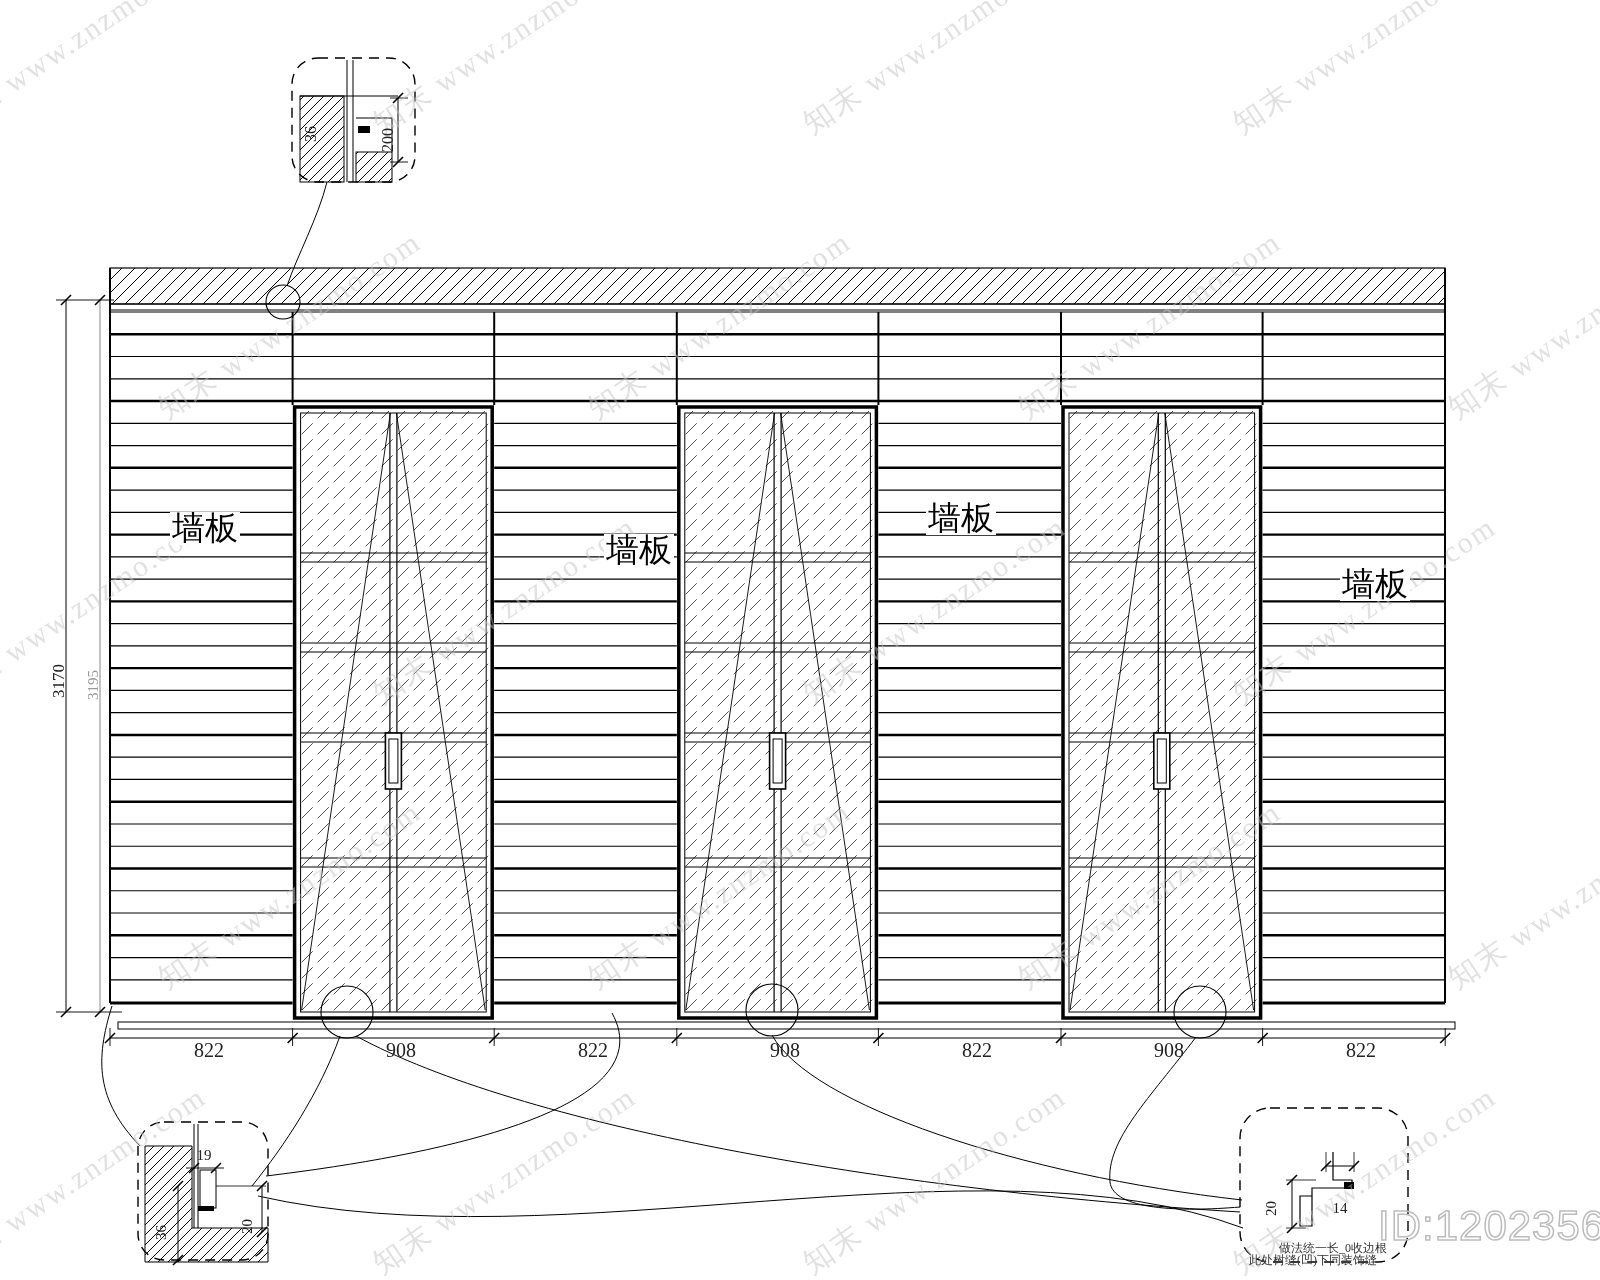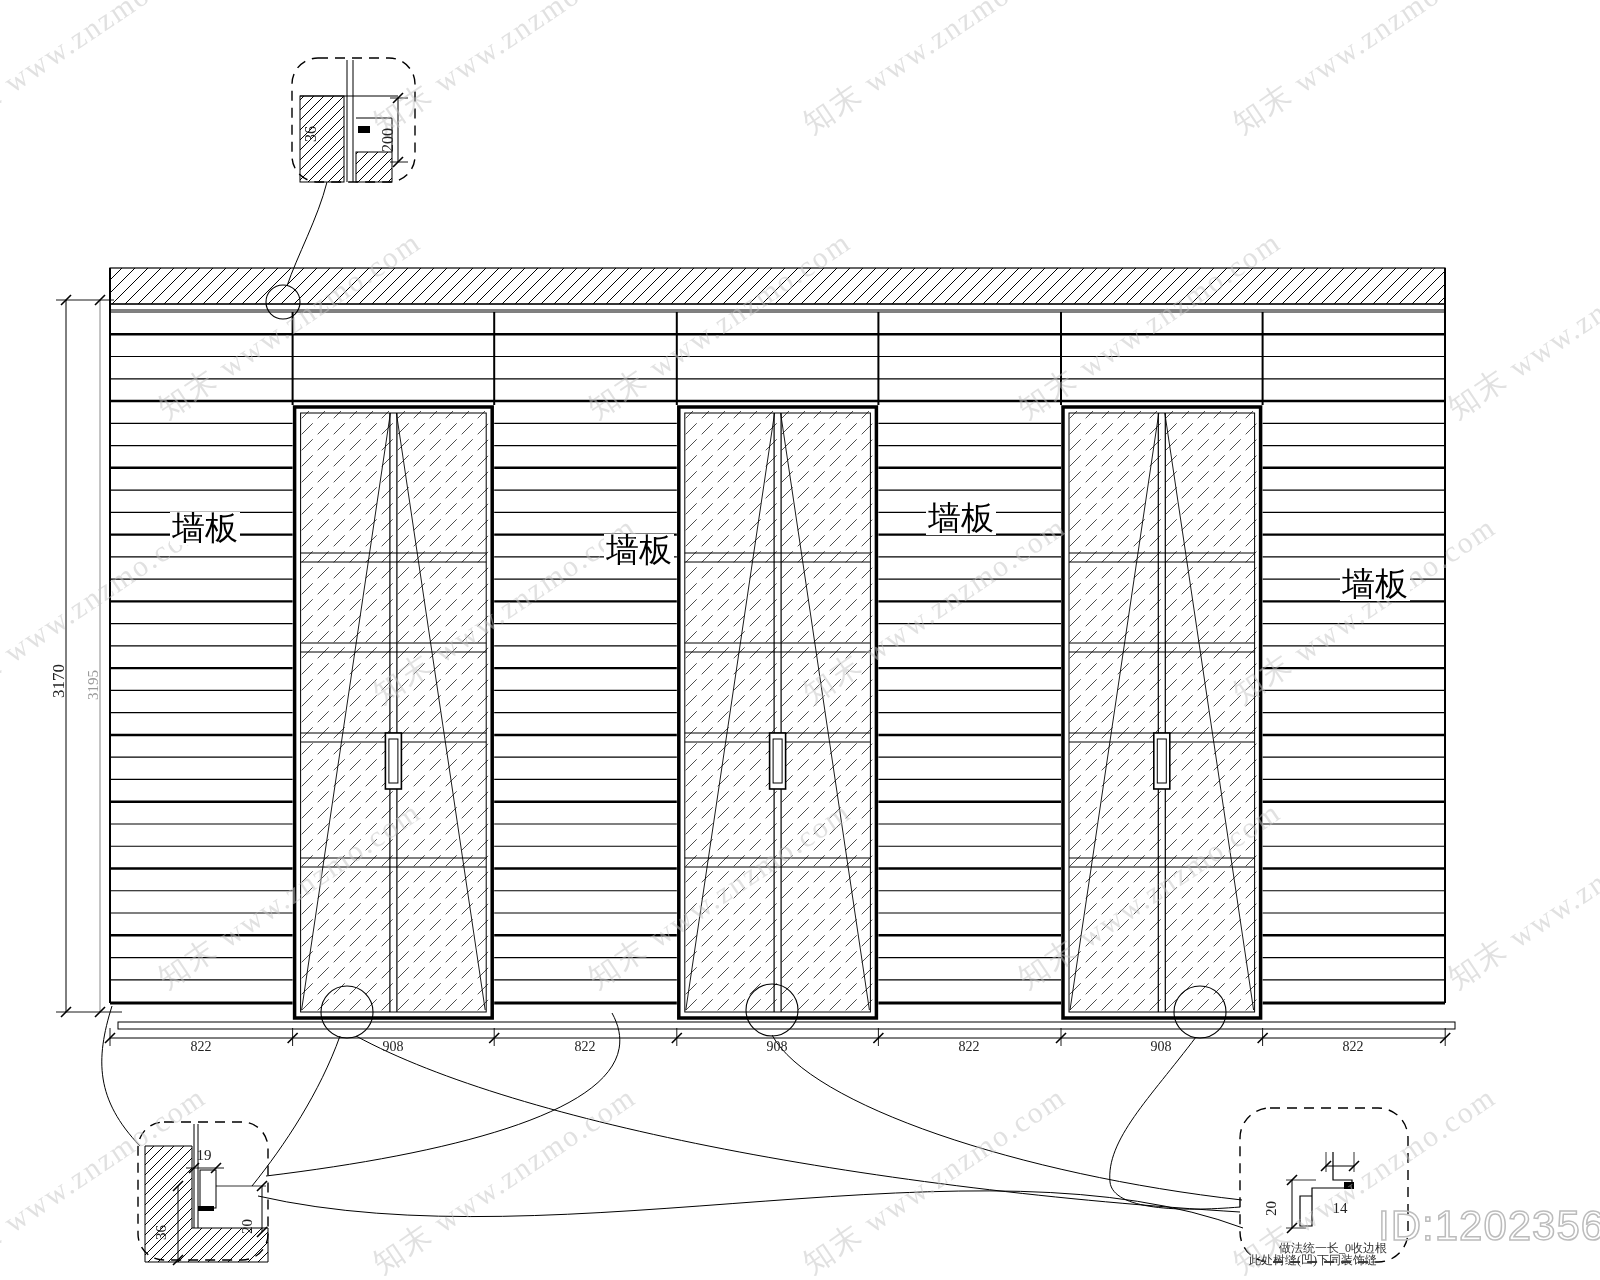--- a/index.html
+++ b/index.html
@@ -5,21 +5,21 @@
   html,body{margin:0;padding:0;background:#fff;}
   #canvas{position:relative;width:1600px;height:1280px;background:#fff;overflow:hidden;
           font-family:"Liberation Serif","DejaVu Serif",serif;color:#111;}
   svg{position:absolute;left:0;top:0;z-index:1;}
   .wm-layer{position:absolute;left:0;top:0;width:100%;height:100%;z-index:2;pointer-events:none;}
   .wm-tile{position:absolute;white-space:nowrap;font-size:30px;letter-spacing:2px;
            color:#c4c4c4;opacity:.5;transform:rotate(-34deg);font-family:"Liberation Serif",serif;}
   .lbl{position:absolute;z-index:3;line-height:1;}
   .title{font-size:39px;letter-spacing:1px;color:#000;}
   .wp{font-size:33px;background:#fff;padding:0 2px;color:#000;}
-  .dim{font-size:14px;color:#222;transform:translateX(-50%);}
+  .dim{font-size:20px;color:#222;transform:translateX(-50%);margin-left:8px;}
   .vdim{transform-origin:left top;transform:rotate(-90deg);font-size:17px;color:#222;}
   .sdim{font-size:15px;color:#222;}
   .svdim{transform-origin:left top;transform:rotate(-90deg);font-size:15px;color:#222;}
   .note{position:absolute;z-index:3;width:150px;text-align:center;font-size:12px;color:#333;line-height:1.35;}
   .logo{position:absolute;z-index:4;font-weight:bold;color:transparent;-webkit-text-stroke:2px #bcbcbc;
         font-size:90px;letter-spacing:6px;pointer-events:none;font-family:"Liberation Serif",serif;}
   .idtext{position:absolute;z-index:4;color:transparent;-webkit-text-stroke:1.5px #bcbcbc;
         font-size:42px;letter-spacing:1px;pointer-events:none;font-family:"Liberation Sans",sans-serif;}
 </style>
 </head>

